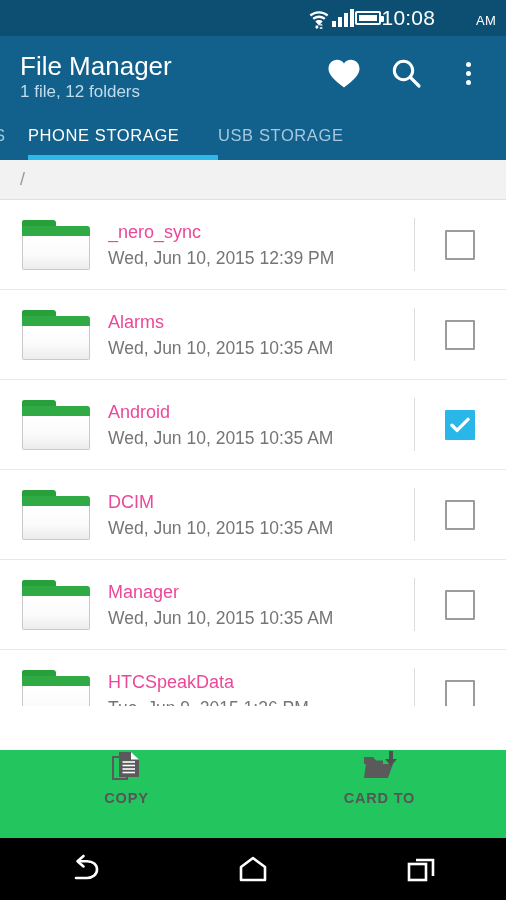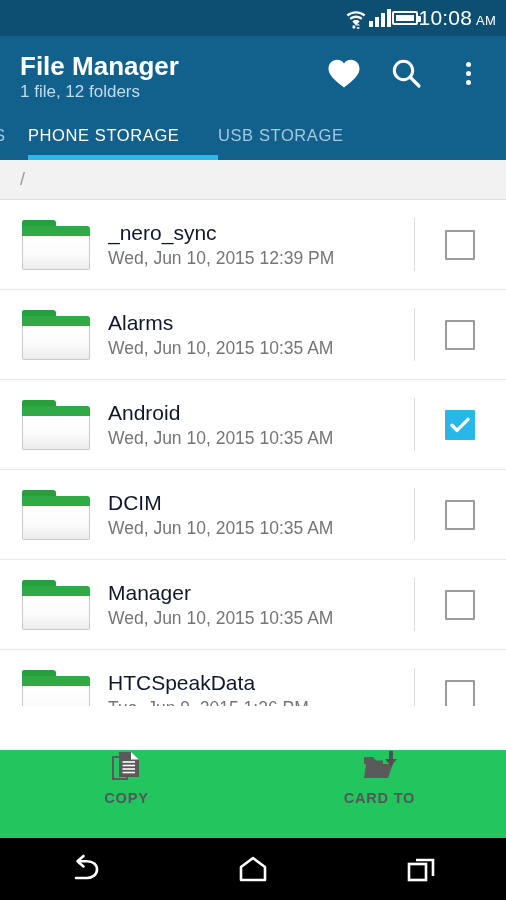--- a/index.html
+++ b/index.html
@@ -27,29 +27,29 @@
   .battery {
     width:26px; height:14px; border:2px solid #fff; border-radius:2px;
     position:relative; margin-bottom:1px;
   }
   .battery:after {
     content:""; position:absolute; right:-5px; top:3px; width:3px; height:6px;
     background:#fff; border-radius:0 1px 1px 0;
   }
   .battery .fill { position:absolute; inset:2px; background:#fff; }
   .clock { color:#fff; font-size:21px; letter-spacing:.2px; display:flex; align-items:baseline; gap:4px; }
-  .clock .ampm { font-size:13px; }
+  .clock .ampm { font-size:13px;margin-left:37px; }
 
   
   .appbar {
     height:74px; background:#12608c; display:flex; align-items:center;
     padding:0 14px 0 20px;
   }
   .titles { flex:1; }
-  .app-title { color:#fff; font-size:26px; line-height:30px; font-weight:700;margin-top:7px; }
+  .app-title { color:#fff; font-size:26px; line-height:30px; font-weight:400;margin-top:7px; }
   .app-sub { color:#c3dcec; font-size:17px; line-height:22px; }
   .actions { display:flex; align-items:center; gap:22px; padding-right:4px; }
   .act { width:40px; height:40px; display:flex; align-items:center; justify-content:center; }
   .kebab { display:flex; flex-direction:column; gap:4px; align-items:center; }
   .kebab span { width:5px; height:5px; border-radius:50%; background:#fff; display:block; }
 
   
   .tabs {
     height:50px; background:#12608c; display:flex; align-items:stretch;
     position:relative; overflow:hidden;
@@ -92,21 +92,21 @@
     position:absolute; left:0; top:6px; width:100%; height:11px;
     background:#2faa44; border-radius:2px 3px 0 0;
   }
   .folder-icon .body {
     position:absolute; left:0; top:16px; width:100%; height:34px;
     background:linear-gradient(180deg,#ffffff 0%,#fbfbfb 55%,#ececed 100%);
     border:1px solid #c9c9c9; border-top:none; border-radius:0 0 2px 2px;
   }
   .meta { flex:1; min-width:0; padding-right:10px; }
   .name {
-    color:#0f172a; font-size:21px; line-height:27px; white-space:nowrap;
+    color:#ec4899; font-size:18px; line-height:27px; white-space:nowrap;
     overflow:hidden; text-overflow:ellipsis;
   }
   .date { color:#757575; font-size:17.5px; line-height:24px; white-space:nowrap; }
   .cbcell {
     width:92px; flex:0 0 auto; display:flex; align-items:center; justify-content:center;
     align-self:stretch; position:relative;
   }
   .cbcell:before {
     content:""; position:absolute; left:0; top:18px; bottom:18px; width:1px; background:#dcdcdc;
   }

